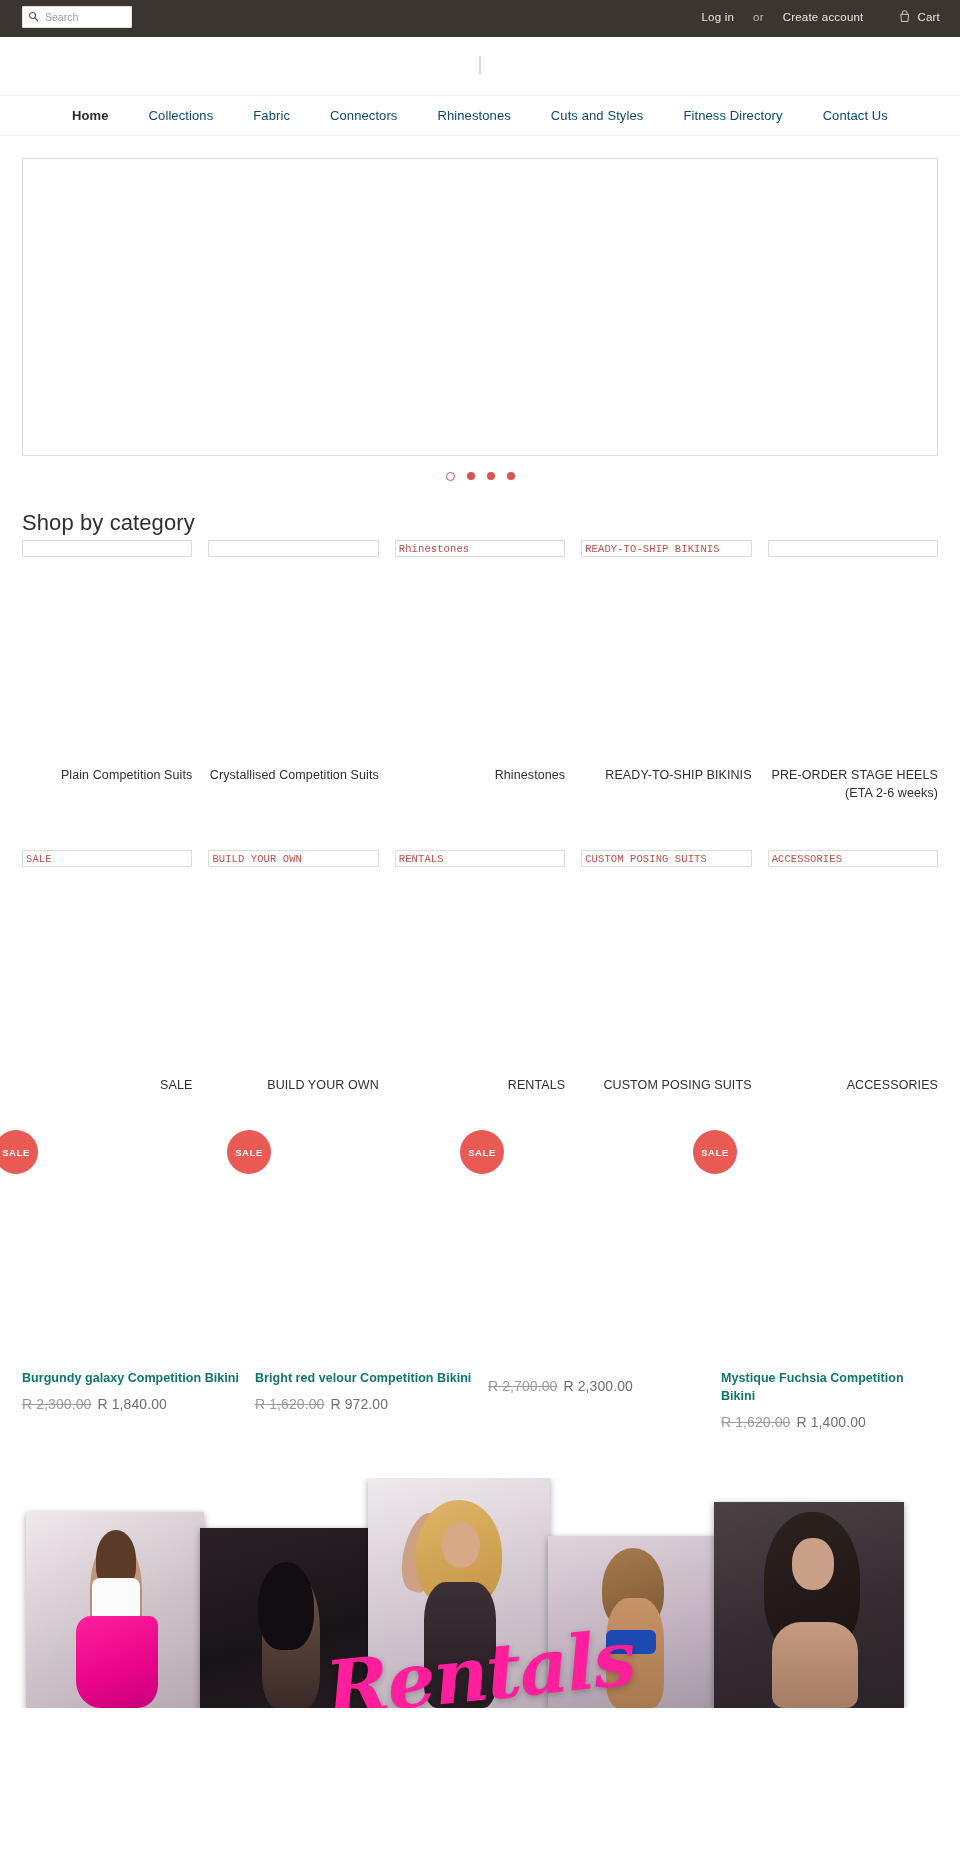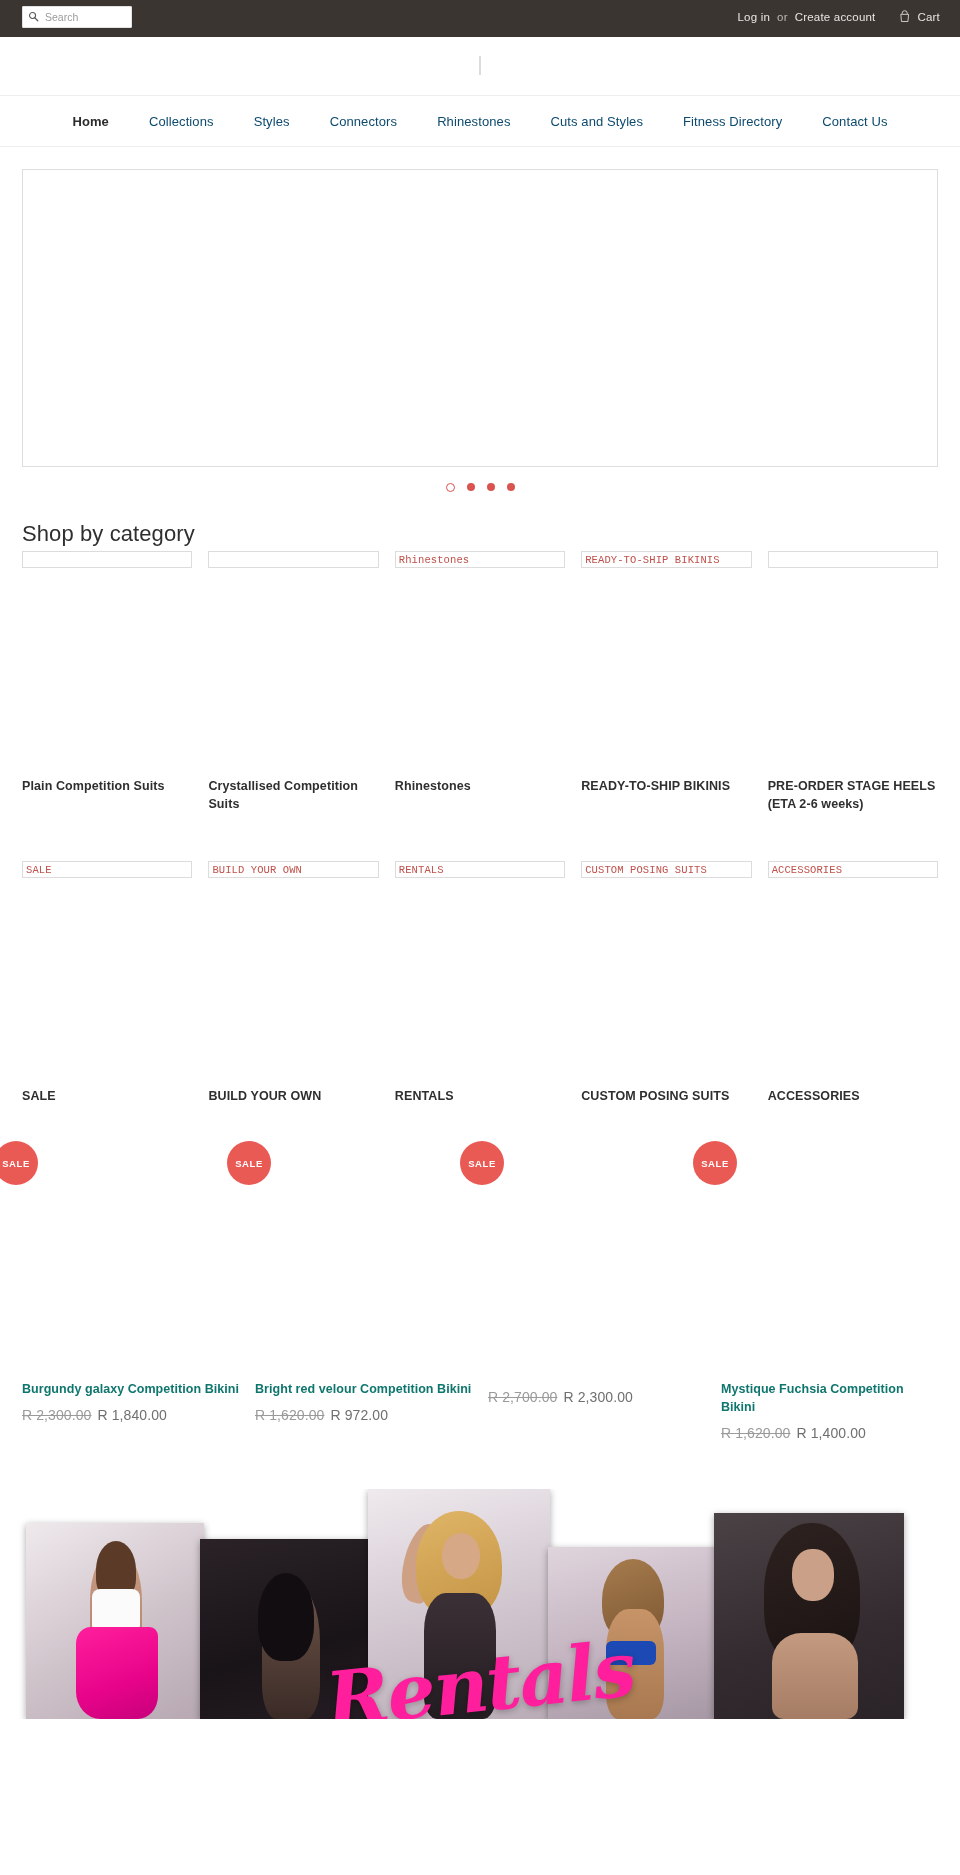--- a/index.html
+++ b/index.html
@@ -42,21 +42,21 @@
   .search-icon {
     position: absolute;
     left: 6px; top: 5px;
     width: 11px; height: 11px;
     pointer-events: none;
   }
   .topbar-right {
     margin-left: auto;
     display: flex;
     align-items: flex-end;
-    gap: 0;
+    gap: 12px;
     font-size: 11.5px;
     letter-spacing: .2px;
     color: #ddd8d5;
   }
   .topbar-right a { color: #e8e4e1; text-decoration: none; }
   .tb-sep { margin: 0 7px; color: #bdb6b2; }
   .cart-link {
     display: flex; align-items: center; gap: 6px;
     margin-left: 24px;
   }
@@ -74,21 +74,21 @@
     width: 188px;
     height: 28px;
     border: 1px solid #dcdcdc;
     background: #fff;
   }
 
   
   .navbar {
     border-top: 1px solid #eeeeee;
     border-bottom: 1px solid #eeeeee;
-    height: 52px;
+    height: 41px;
     display: flex;
     align-items: center;
     justify-content: center;
     gap: 8px;
   }
   .nav-item {
     font-size: 13px;
     color: #0c4a6e;
     text-decoration: none;
     padding: 0 16px;
@@ -157,25 +157,25 @@
   }
   .broken-alt {
     font-family: "Liberation Mono", monospace;
     font-size: 10.5px;
     color: #c0504a;
     white-space: nowrap;
     padding-left: 3px;
     letter-spacing: .1px;
   }
   .cat-caption {
-    text-align: left;
+    text-align: right;
     font-size: 12.5px;
     color: #2f2f2f;
     line-height: 1.45;
-    font-weight: bold;
+    font-weight: normal;
     letter-spacing: .1px;
   }
   .cat-gap-1 { height: 209px; }
   .cat-gap-2 { height: 209px; }
   .row2-top { margin-top: 48px; }
 
   
   .prod-row {
     display: flex;
     padding: 0 14px;
@@ -355,21 +355,21 @@
 
 <div class="header">
   <a href="#">
     <span class="logo-broken"></span>
   </a>
 </div>
 
 <nav class="navbar">
   <a href="#" class="nav-item active">Home</a>
   <a href="#" class="nav-item">Collections</a>
-  <a href="#" class="nav-item">Styles</a>
+  <a href="#" class="nav-item">Fabric</a>
   <a href="#" class="nav-item">Connectors</a>
   <a href="#" class="nav-item">Rhinestones</a>
   <a href="#" class="nav-item">Cuts and Styles</a>
   <a href="#" class="nav-item">Fitness Directory</a>
   <a href="#" class="nav-item">Contact Us</a>
 </nav>
 
 <div class="hero"></div>
 <div class="dots">
   <span class="dot active"></span>

